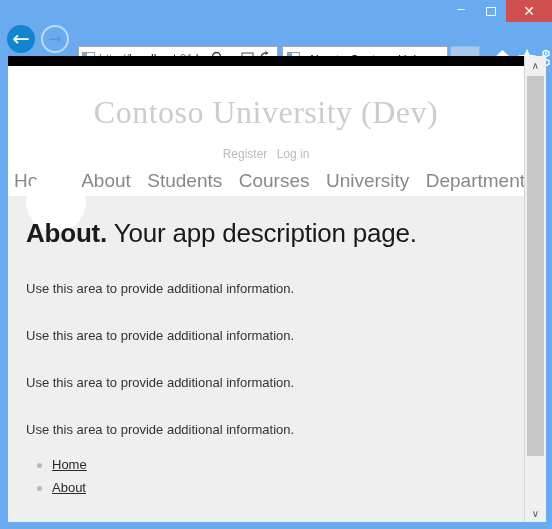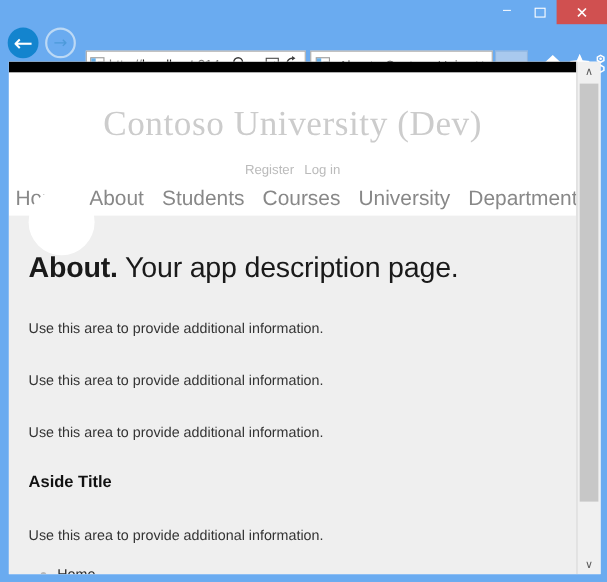--- a/index.html
+++ b/index.html
@@ -171,21 +171,21 @@
     background: #ffffff;
   }
 
   
   #content {
     position: absolute; left: 0; top: 130px;
     width: 516px;
     padding: 0 18px;
   }
   #pagehead {
-    margin: 0; padding-top: 32px;
+    margin: 0; padding-top: 22px;
     font-size: 26px; font-weight: 400; color: #1a1a1a;
     letter-spacing: -0.2px;
   }
   #pagehead .strong { font-weight: bold; }
   .para {
     font-size: 13px; color: #333333;
     margin: 32px 0 0 0;
   }
   #asidetitle {
     font-size: 15px; font-weight: bold; color: #111111;
@@ -336,21 +336,20 @@
       <div id="navcircle"></div>
 
       <div id="content">
 
         <h1 id="pagehead"><span class="strong">About.</span> <span>Your app description page.</span></h1>
 
         <p class="para">Use this area to provide additional information.</p>
         <p class="para">Use this area to provide additional information.</p>
         <p class="para">Use this area to provide additional information.</p>
 
-        <h3 id="asidetitle">Aside Title</h3>
         <p class="para">Use this area to provide additional information.</p>
 
         <ul id="asidelist">
           <li>
             <a href="#">Home</a>
           </li>
           <li>
             <a href="#">About</a>
           </li>
         </ul>

